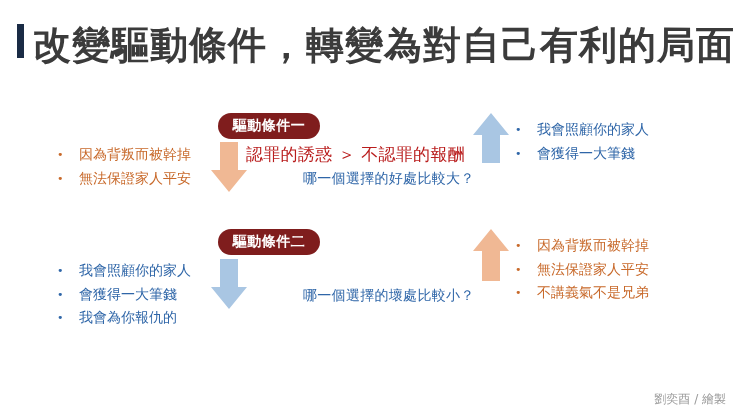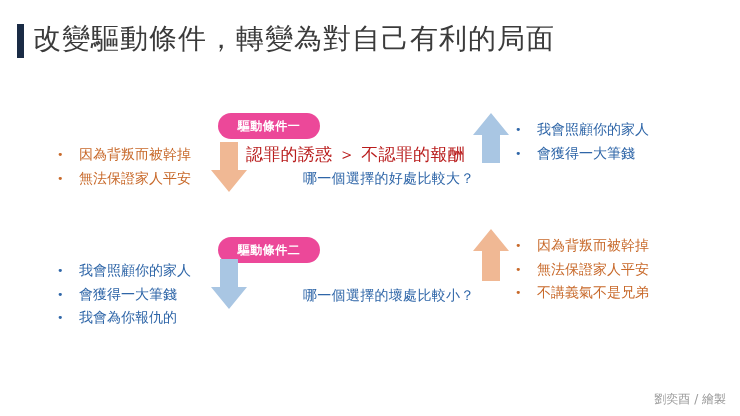--- a/index.html
+++ b/index.html
@@ -9,27 +9,27 @@
       overflow: hidden;
       font-family: "DejaVu Sans", "Liberation Sans", sans-serif;
     }
     .slide { position: relative; width: 740px; height: 416px; }
     .title-bar {
       position: absolute; left: 17px; top: 24px;
       width: 7px; height: 34px; background: #1a2b45;
     }
     .title {
       position: absolute; left: 33px; top: 20px;
-      font-size: 28px; font-weight: normal; color: #3b3b3b;
+      font-size: 38px; font-weight: bold; color: #3b3b3b;
       letter-spacing: 1px; white-space: nowrap;
     }
     .pill {
       position: absolute; height: 26px; width: 102px;
-      background: #ec4899; color: #ffffff;
-      border-radius: 13px; font-size: 12px; font-weight: bold;
+      background: #7f1d1d; color: #ffffff;
+      border-radius: 13px; font-size: 14px; font-weight: bold;
       display: flex; align-items: center; justify-content: center;
       letter-spacing: 0.5px;
     }
     .bullets {
       position: absolute; margin: 0; padding: 0; list-style: none;
       font-size: 14px; line-height: 23.5px;
     }
     .bullets li { display: flex; align-items: center; white-space: nowrap; }
     .bullets .dot { width: 22px; font-size: 11px; text-align: left; padding-left: 2px; }
     .orange { color: #c8692a; }
@@ -84,21 +84,21 @@
     <li>
         <span class="dot">•</span>
         <span>我會照顧你的家人</span>
       </li>
     <li>
         <span class="dot">•</span>
         <span>會獲得一大筆錢</span>
       </li>
   </ul>
 
-  <div class="pill" style="left:218px; top:237px;">驅動條件二</div>
+  <div class="pill" style="left:218px; top:229px;">驅動條件二</div>
 
   <ul class="bullets blue" style="left:55px; top:259px;">
     <li>
         <span class="dot">•</span>
         <span>我會照顧你的家人</span>
       </li>
     <li>
         <span class="dot">•</span>
         <span>會獲得一大筆錢</span>
       </li>

